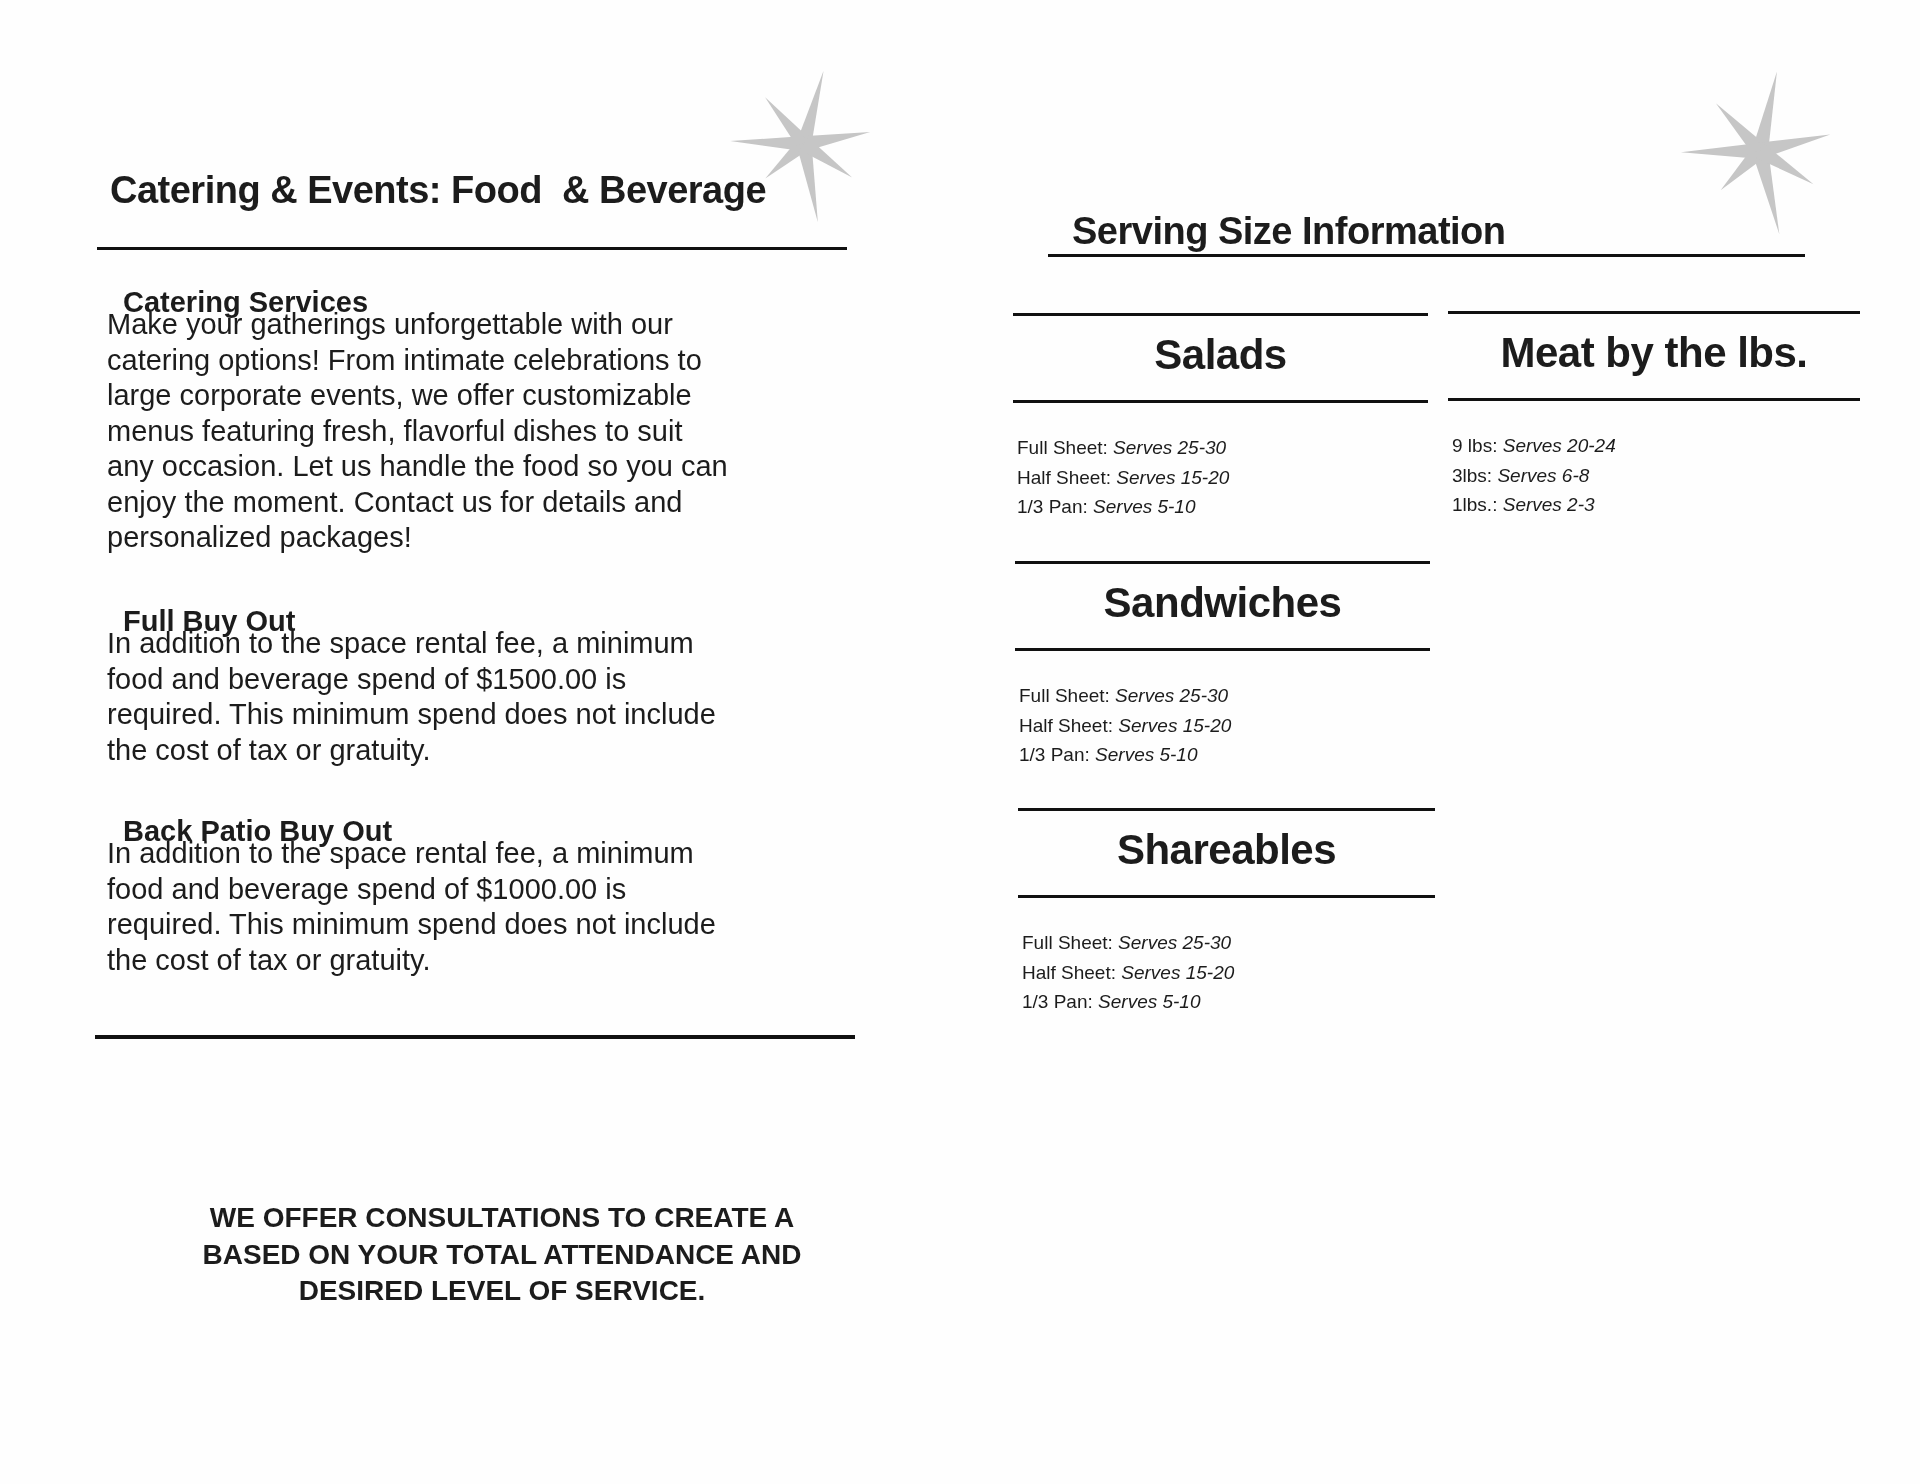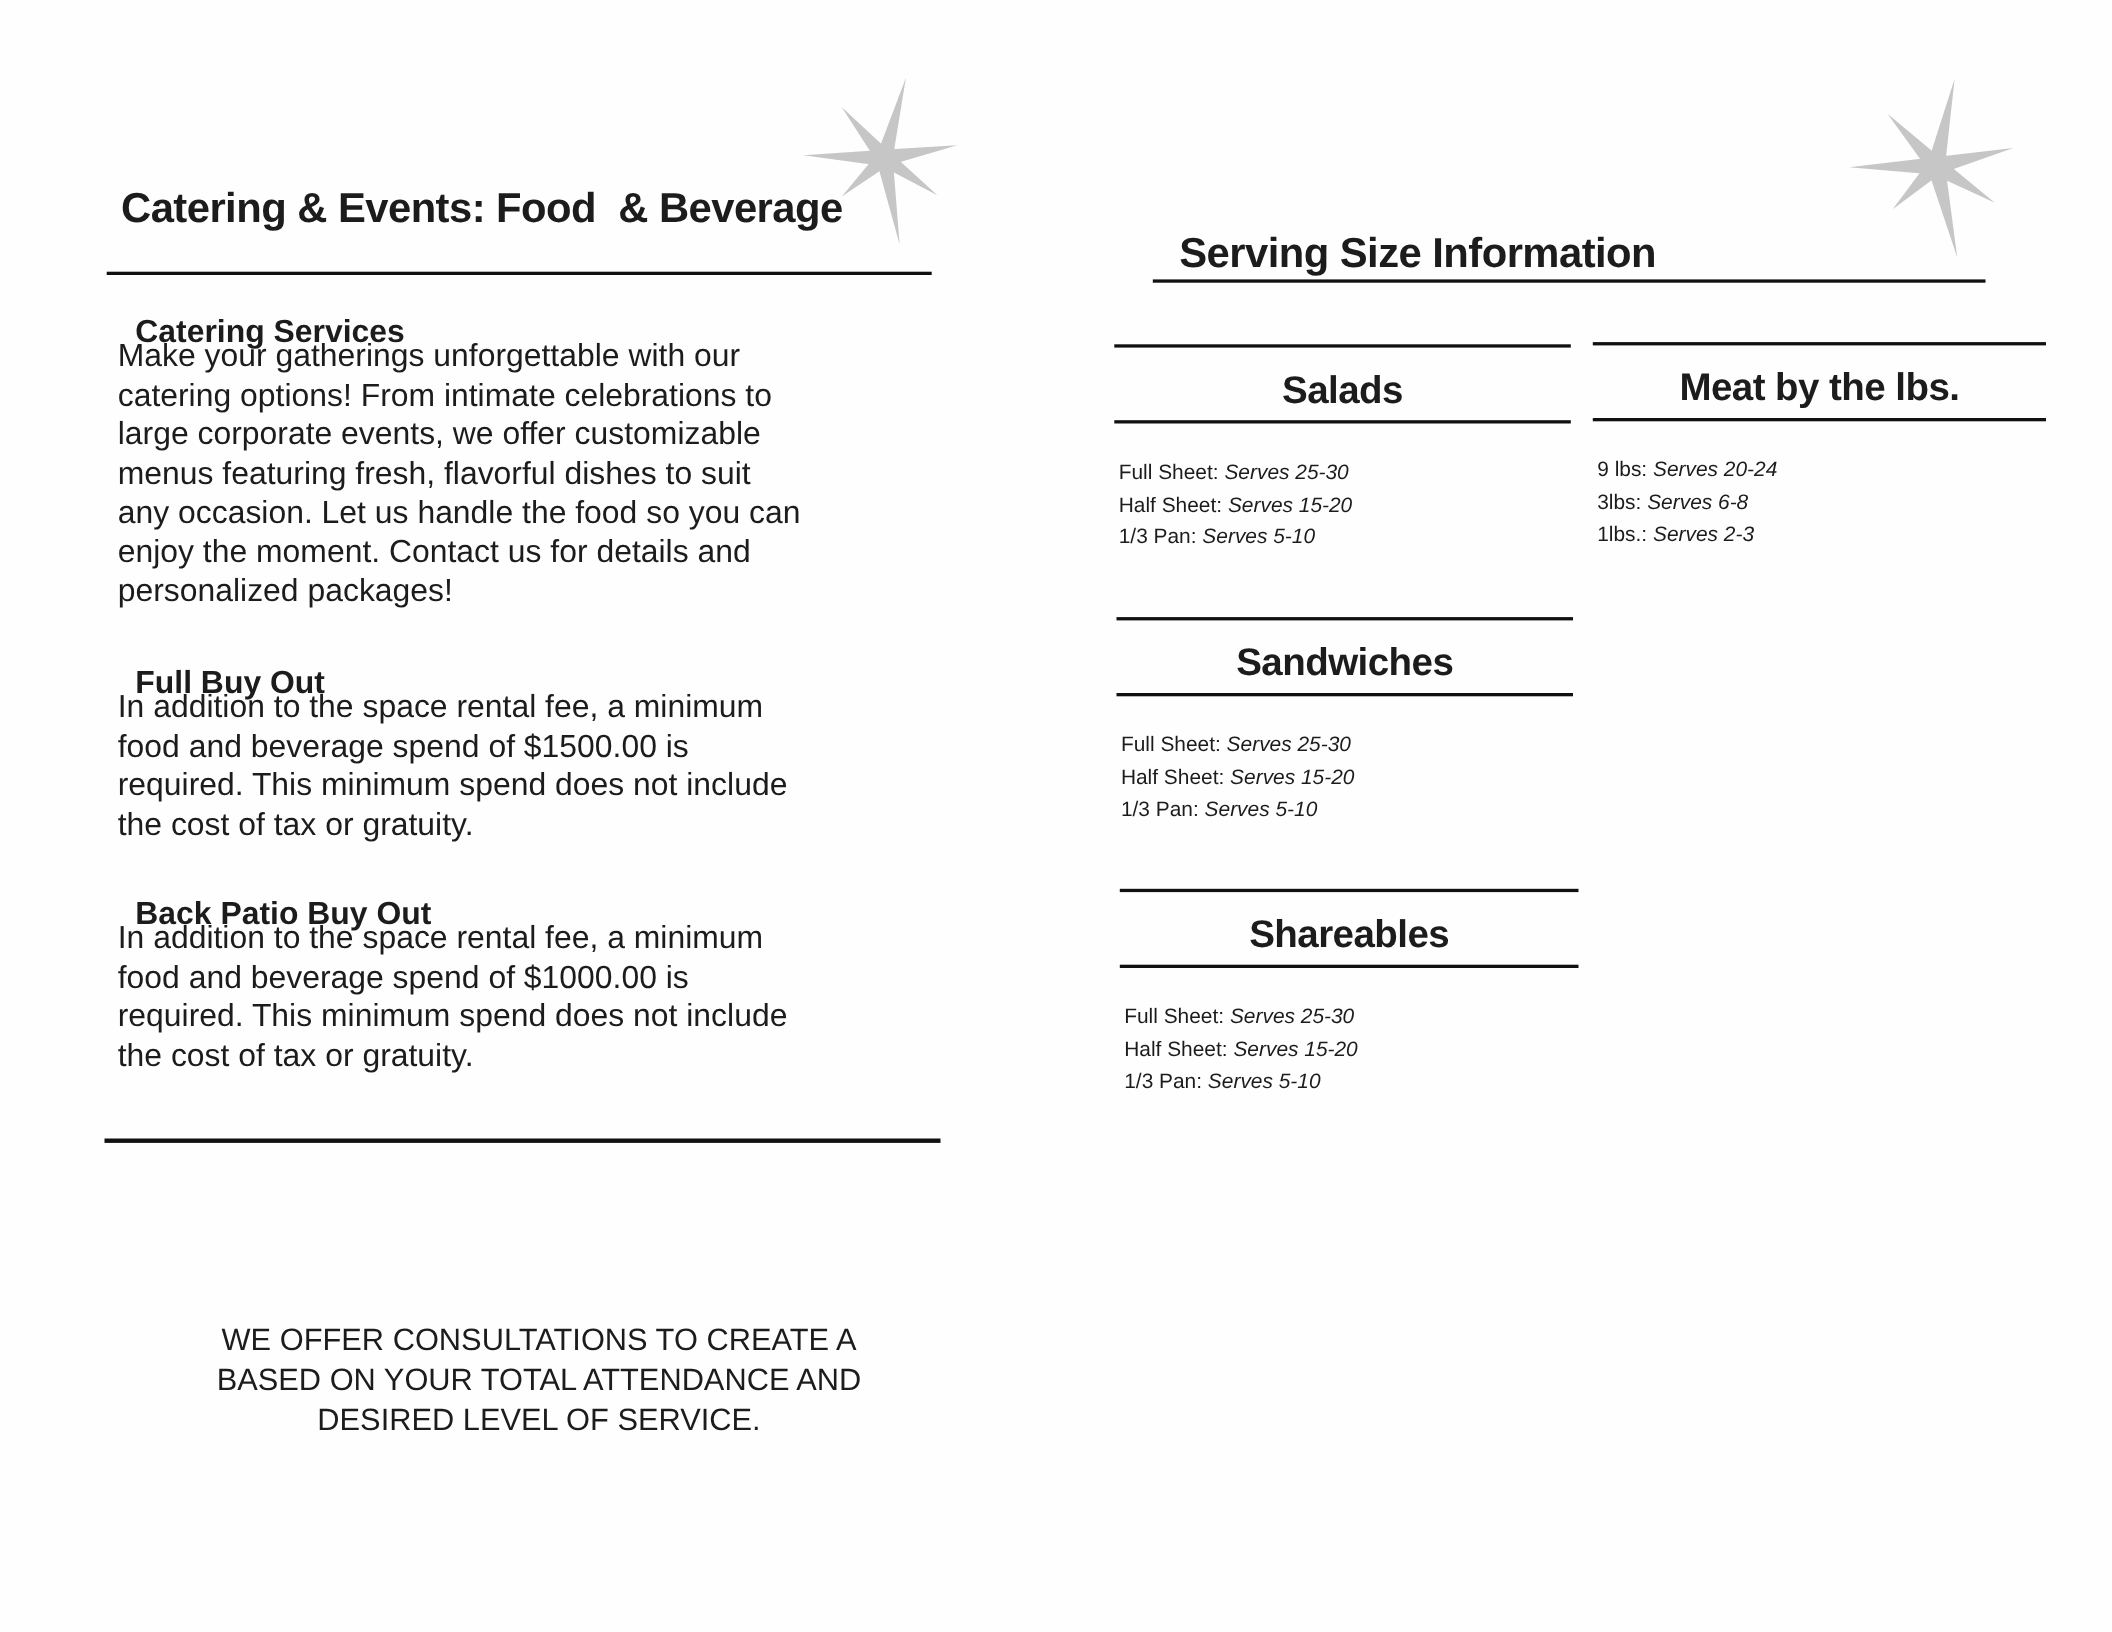--- a/index.html
+++ b/index.html
@@ -35,37 +35,37 @@
   .s1-head { left:107px; top:270px; }
   .s1-body { left:107px; top:307px; width:810px; }
   .s2-head { left:107px; top:589px; }
   .s2-body { left:107px; top:626px; width:810px; }
   .s3-head { left:107px; top:799px; }
   .s3-body { left:107px; top:836px; width:810px; }
 
   .mid-rule { left:95px; top:1035px; width:760px; height:4px; }
 
   .footnote {
-    left:90px; top:1200px; width:800px;
-    text-align:center; font-weight:400;
+    left:102px; top:1200px; width:800px;
+    text-align:center; font-weight:700;
     font-size:28px; line-height:36.5px;
   }
 
   
   .serving-title {
     left:1056px; top:194px;
     font-size:38px; font-weight:800; letter-spacing:-0.5px; margin:16px;
   }
   .serving-rule { left:1048px; top:254px; width:757px; height:3px; }
 
   .size-group { position:absolute; }
   .size-group .g-rule { height:3px; background:#111111; }
   .size-group .gtitle {
-    font-size:35px; font-weight:800; text-align:center;
-    height:66px; line-height:78px; letter-spacing:-0.5px; margin:0;
+    font-size:42px; font-weight:800; text-align:center;
+    height:84px; line-height:78px; letter-spacing:-0.5px; margin:0;
   }
   .size-group .items {
     padding:30px 4px 0 4px;
     font-size:19px; line-height:29.5px;
   }
   .item-value { font-style:italic; }
 
   .g0 { left:1013px; top:313px; width:415px; }
   .g1 { left:1448px; top:311px; width:412px; }
   .g2 { left:1015px; top:561px; width:415px; }

